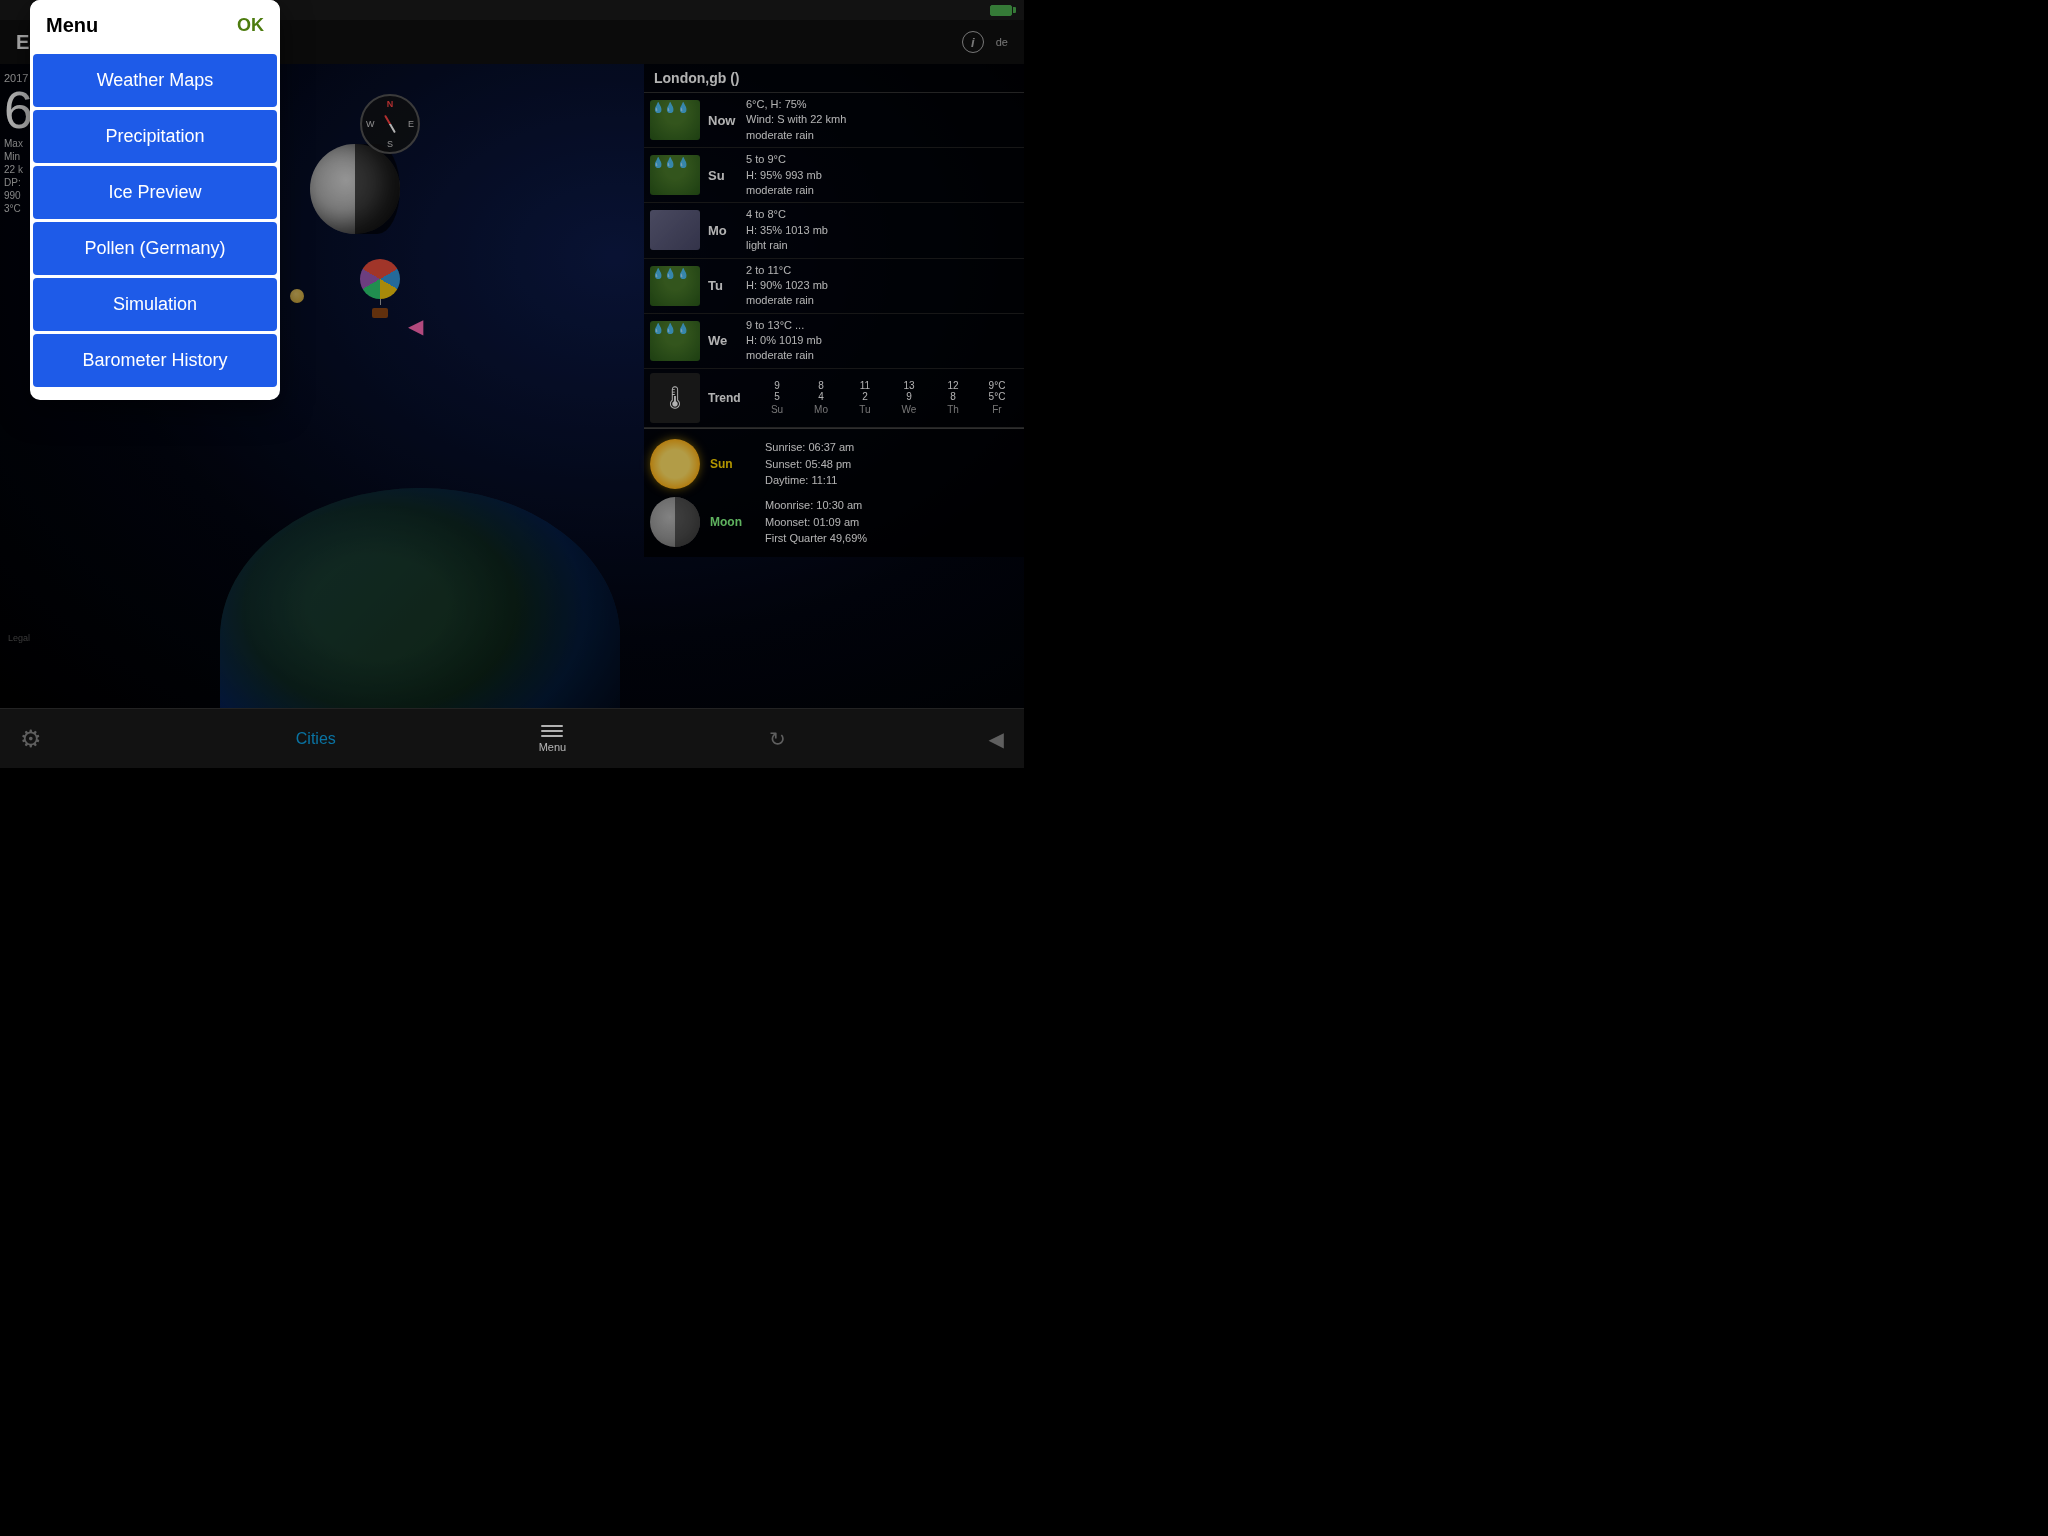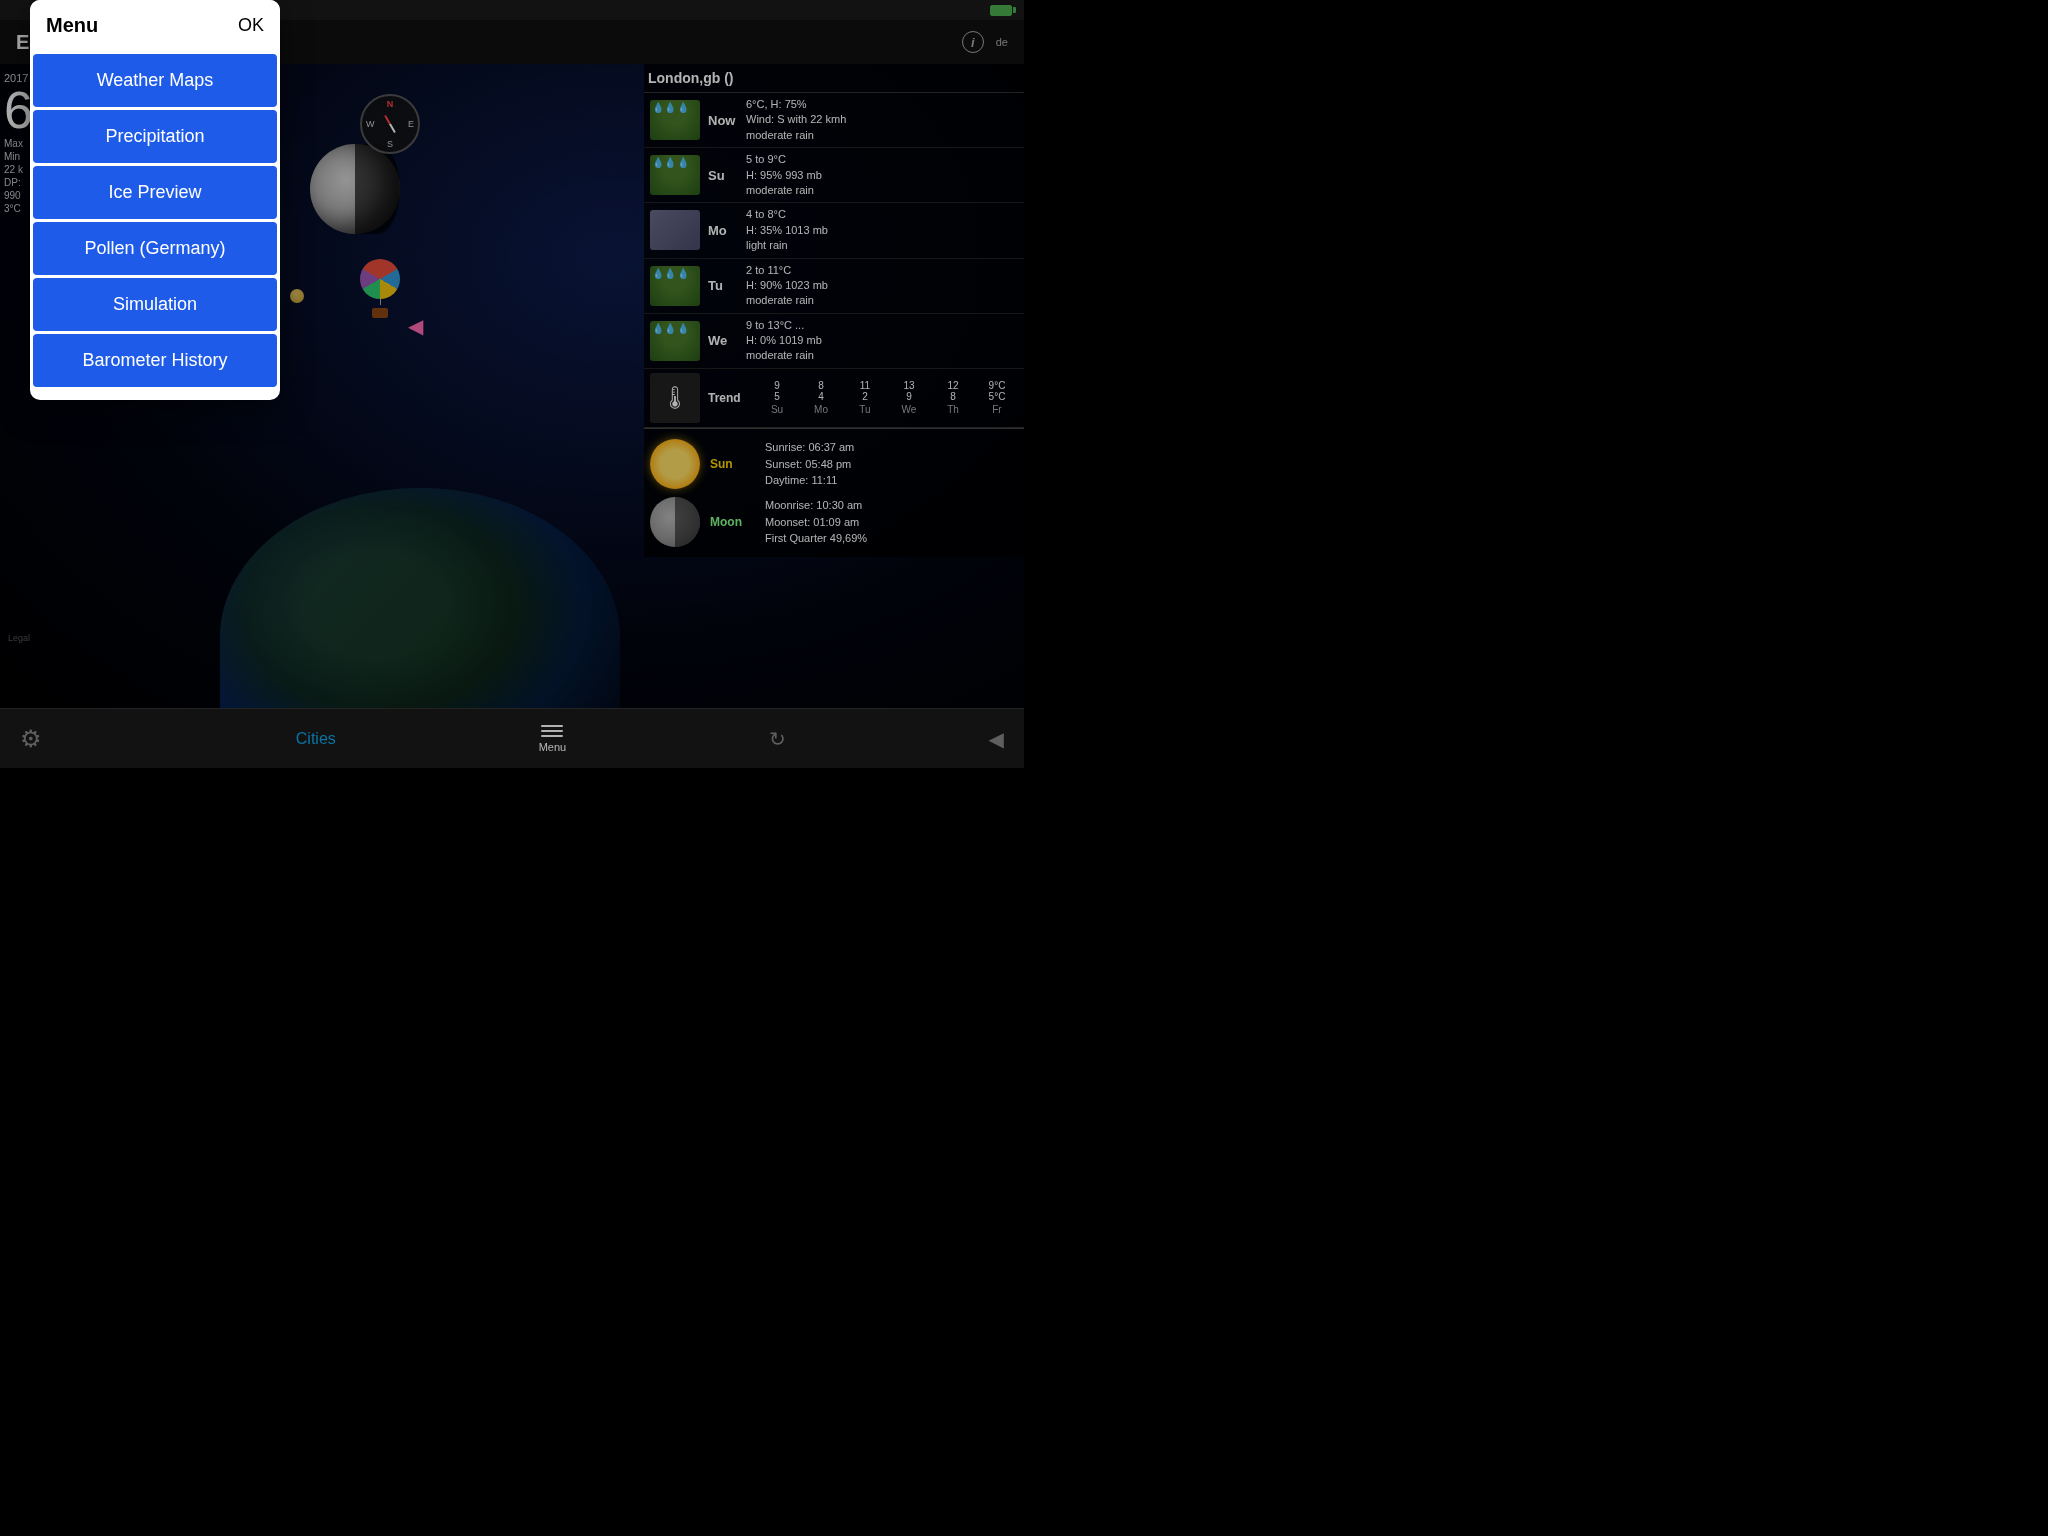--- a/index.html
+++ b/index.html
@@ -214,21 +214,21 @@
     #right-panel {
       position: absolute;
       top: 0;
       right: 0;
       width: 380px;
       background: rgba(0,0,0,0.75);
       color: #fff;
       font-size: 12px;
     }
     .city-header {
-      padding: 6px 4px;
+      padding: 6px 10px;
       font-size: 14px;
       font-weight: 600;
       border-bottom: 1px solid #333;
     }
     .weather-row {
       display: flex;
       align-items: center;
       border-bottom: 1px solid #222;
       padding: 4px 6px;
       gap: 8px;
@@ -373,22 +373,22 @@
       padding: 14px 16px;
       background: #fff;
     }
     .menu-title {
       font-size: 20px;
       font-weight: 600;
       color: #000;
     }
     .menu-ok {
       font-size: 18px;
-      color: #000000;
-      font-weight: 400;
+      color: #4d7c0f;
+      font-weight: 700;
       cursor: pointer;
     }
     .menu-item {
       display: flex;
       align-items: center;
       justify-content: center;
       background: #1e5be8;
       color: #fff;
       font-size: 18px;
       font-weight: 400;

